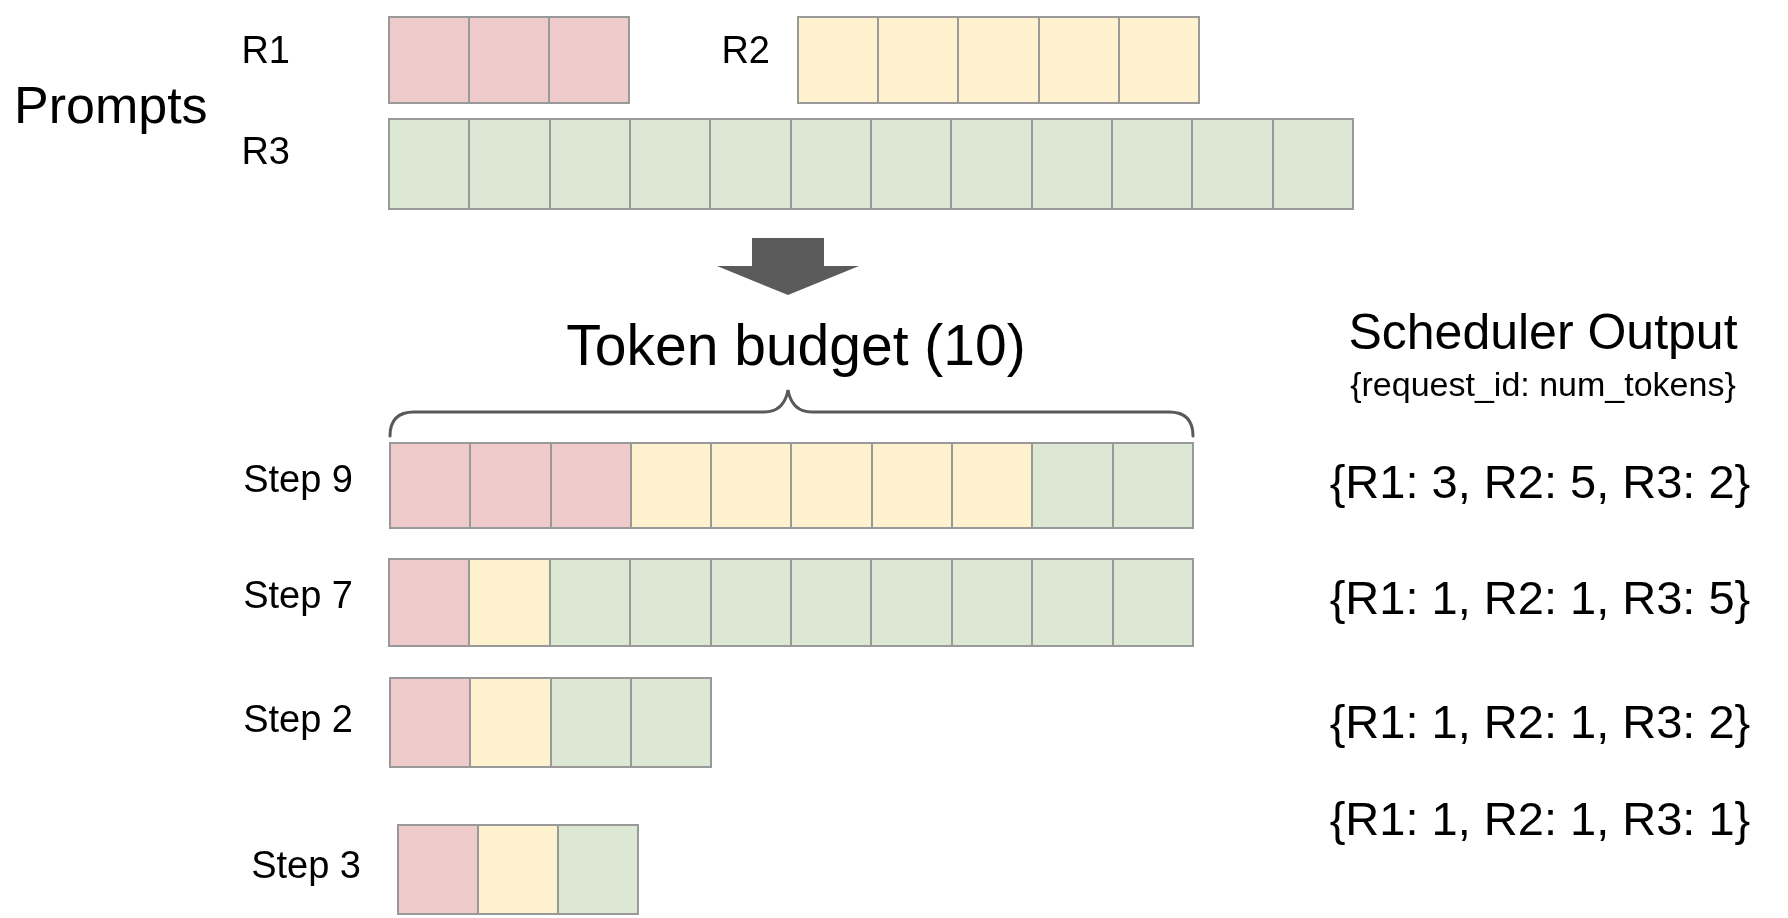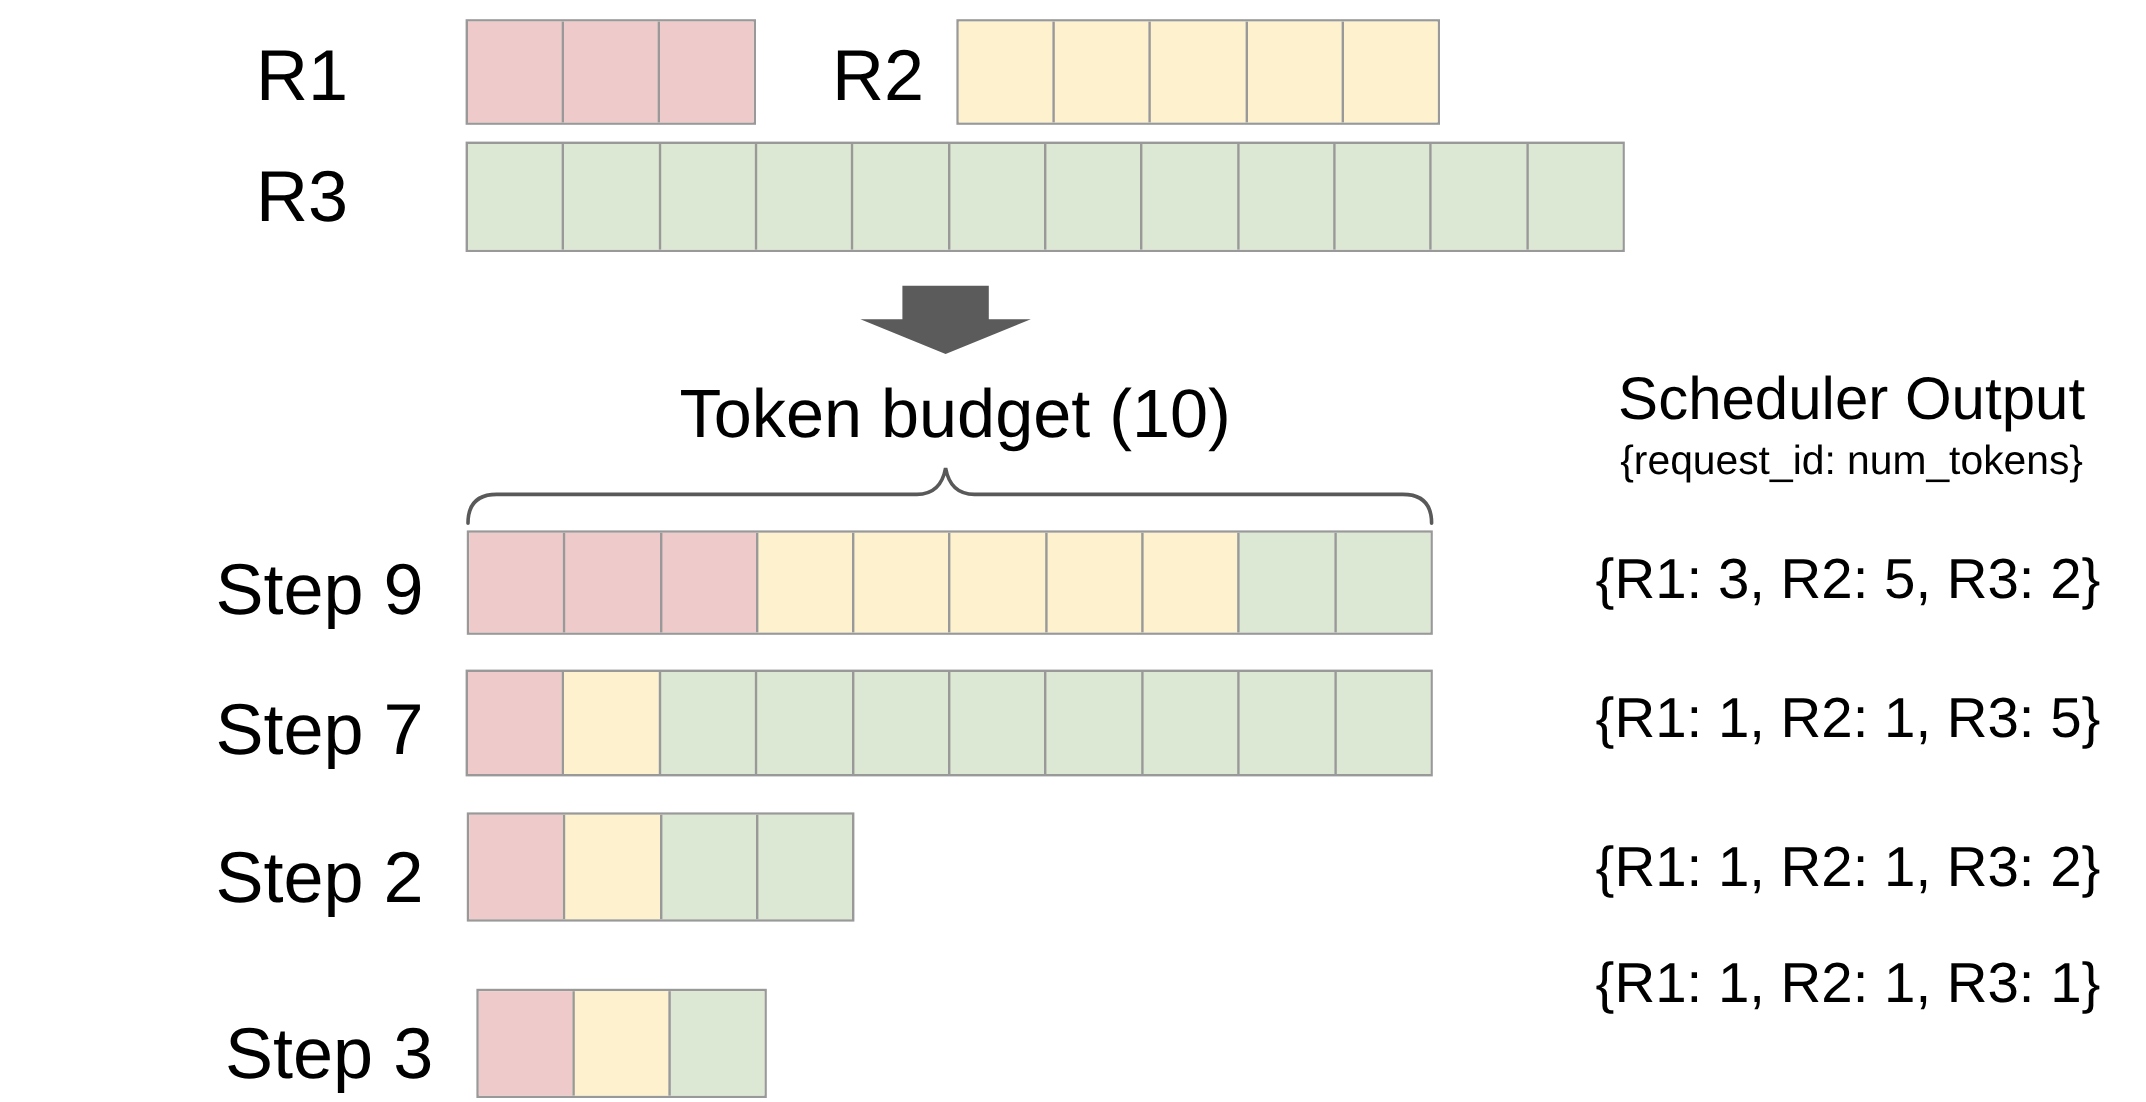--- a/index.html
+++ b/index.html
@@ -1,41 +1,42 @@
 <!DOCTYPE html>
 <html><head>
 <meta charset="utf-8">
 <style>
   html,body{margin:0;padding:0;background:#ffffff;}
   .canvas{
     position:relative;width:1788px;height:918px;background:#ffffff;overflow:hidden;
     font-family:"Liberation Sans","DejaVu Sans",sans-serif;color:#000000;
   }
   .lbl{position:absolute;white-space:nowrap;line-height:1.1;}
-  .fs-label{font-size:60px;}
+  .fs-label{font-size:38px;}
   .fs-prompts{font-size:52px;}
   .fs-budget{font-size:57px;}
   .fs-title{font-size:50px;}
   .fs-subtitle{font-size:34px;}
   .fs-output{font-size:47px;}
   .right{text-align:right;}
   .center{text-align:center;}
   .row{
     position:absolute;display:flex;box-sizing:border-box;
     border:2px solid #999999;background:#ffffff;
   }
   .cell{flex:1 1 0;border-left:2px solid #999999;}
   .cell:first-child{border-left:none;}
   .abs{position:absolute;}
 </style>
 </head>
 <body>
 
 <div class="canvas">
 
+  <div class="lbl fs-prompts" style="left:14px;top:77px;">Prompts</div>
 
   <div class="lbl fs-label right" style="left:150px;top:30px;width:140px;">R1</div>
   <div class="row" style="left:388px;top:16px;width:242px;height:88px;">
       <div class="cell" style="background: rgb(239, 202, 202);"></div>
       <div class="cell" style="background: rgb(239, 202, 202);"></div>
       <div class="cell" style="background: rgb(239, 202, 202);"></div>
     </div>
 
   <div class="lbl fs-label right" style="left:632px;top:30px;width:138px;">R2</div>
   <div class="row" style="left:797px;top:16px;width:403px;height:88px;">

